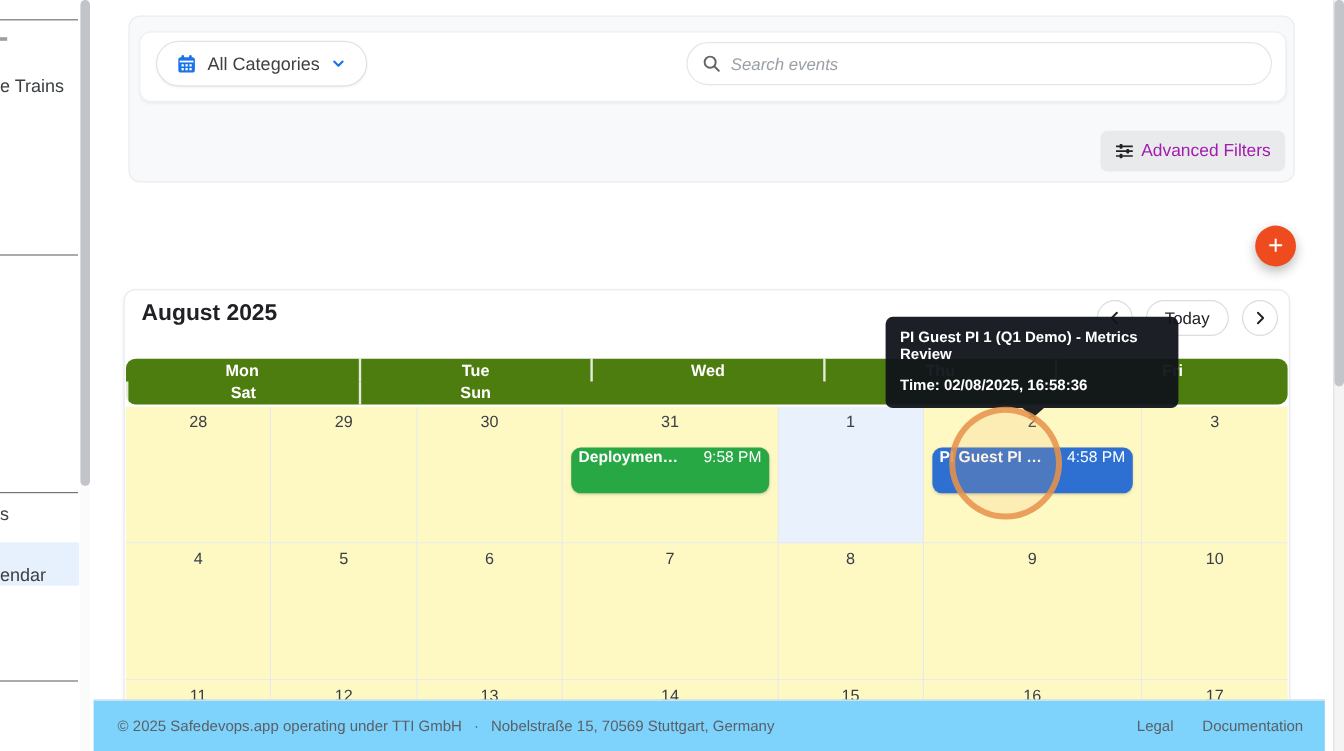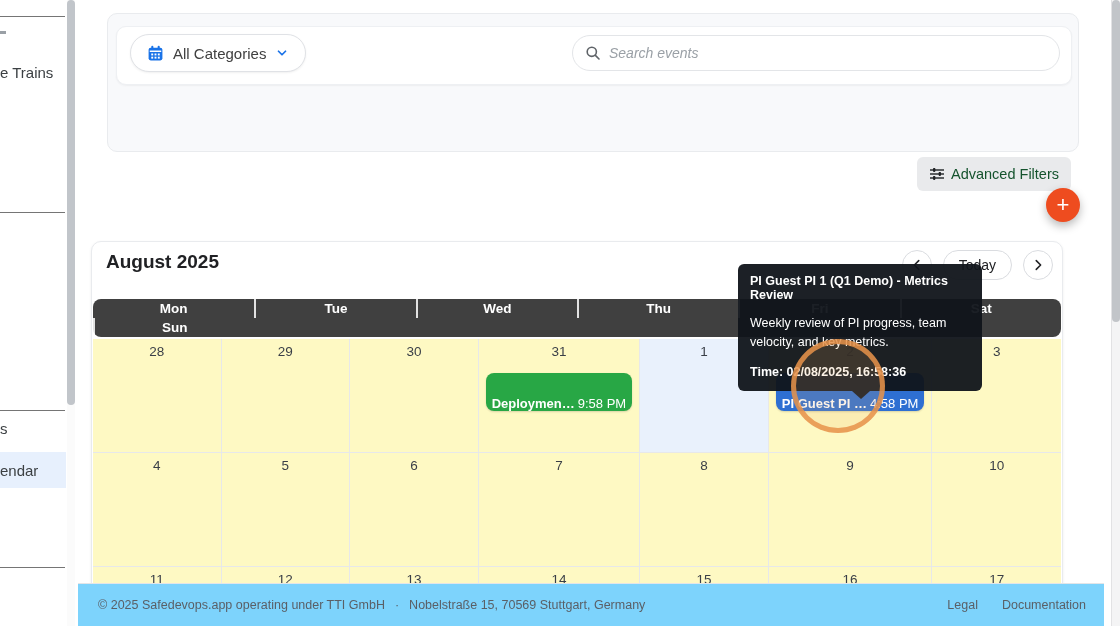--- a/index.html
+++ b/index.html
@@ -5,21 +5,21 @@
   * { margin:0; padding:0; box-sizing:border-box; }
   html,body { width:1120px; height:626px; overflow:hidden; background:#fff;
     font-family:"Liberation Sans", sans-serif; color:#202124; }
   .page { position:relative; width:1120px; height:626px; background:#fff; }
 
   
   .sidebar { position:absolute; left:0; top:0; width:66px; height:626px; background:#fff; z-index:5; }
   .sb-divider { position:absolute; left:0; width:65px; height:0; border-top:1px solid #757575; }
   .sb-frag { position:absolute; left:0; font-size:15px; color:#3c4043; white-space:nowrap; }
   .sb-active { position:absolute; left:0; top:452px; width:66px; height:36px; background:#e7f0fd;
-    display:flex; align-items:center; }
+    display:flex; align-items:flex-end; }
   .sb-active span { font-size:15px; color:#3c4043; }
   .sb-mark { position:absolute; left:0; top:31px; width:6px; height:3px; background:#9aa0a6; }
   .sb-scrollbar { position:absolute; left:67px; top:0; width:8px; height:626px; background:#fbfbfb; z-index:6; }
   .sb-thumb { position:absolute; left:0; top:0; width:8px; height:405px; background:#c1c5ca; border-radius:4px; }
 
   
   .filter-card { position:absolute; left:107px; top:13px; width:972px; height:139px;
     background:#f8f9fb; border:1px solid #e9ebee; border-radius:10px; z-index:10; }
   .filter-inner { position:absolute; left:8px; top:12px; width:956px; height:59px;
     background:#fff; border:1px solid #eef0f3; border-radius:10px; box-shadow:0 1px 2px rgba(60,64,67,.06); }
@@ -27,52 +27,52 @@
     background:#fff; border:1px solid #e0e2e6; border-radius:19px; display:flex; align-items:center; gap:9px;
     font-size:15px; color:#404040; cursor:pointer; box-shadow:0 1px 2px rgba(60,64,67,.08);
     font-family:"Liberation Sans", sans-serif; }
   .search-box { position:absolute; left:455px; top:8px; width:488px; height:36px;
     border:1px solid #e3e5e8; border-radius:18px; background:#fff; display:flex; align-items:center; padding:0 12px; gap:8px; }
   .search-box input { border:none; outline:none; flex:1; font-size:14px; color:#3c4043; background:transparent;
     font-family:"Liberation Sans", sans-serif; }
   .search-box input::placeholder { font-style:italic; color:#9aa0a6; }
   .adv-btn { position:absolute; right:7px; top:95px; height:34px; padding:0 12px;
     background:#e9eaec; border:none; border-radius:6px; display:flex; align-items:center; gap:6px;
-    font-size:14.5px; color:#14532d; cursor:pointer; font-family:"Liberation Sans", sans-serif;margin-top:48px; }
+    font-size:14.5px; color:#a21caf; cursor:pointer; font-family:"Liberation Sans", sans-serif; }
 
   
   .fab { position:absolute; left:1046px; top:188px; width:34px; height:34px; border-radius:50%;
     background:#ee4c1f; color:#fff; font-size:22px; line-height:32px; text-align:center; border:none;
     box-shadow:0 4px 10px rgba(0,0,0,.28); z-index:30; cursor:pointer; font-family:"Liberation Sans", sans-serif; }
 
   
-  .cal-card { position:absolute; left:91px; top:241px; width:972px; height:385px;
+  .cal-card { position:absolute; left:103px; top:241px; width:972px; height:385px;
     background:#fff; border:1px solid #e9ebee; border-radius:10px 10px 0 0;
     box-shadow:0 1px 3px rgba(60,64,67,.08); z-index:10; overflow:hidden; }
   .cal-title { position:absolute; left:14px; top:9px; font-size:19px; font-weight:bold; color:#202124; }
   .cal-nav { position:absolute; right:9px; top:8px; display:flex; gap:11px; align-items:center; }
   .nav-btn { height:30px; background:#fff; border:1px solid #dadce0; border-radius:15px;
     display:flex; align-items:center; justify-content:center; cursor:pointer; color:#202124;
     font-family:"Liberation Sans", sans-serif; }
   .nav-circ { width:30px; }
   .nav-today { padding:0 15px; font-size:14px; }
   .day-header-row { position:absolute; left:1px; top:57px; width:968px; height:38px;
-    background:#404040; border-radius:8px; display:grid; grid-template-columns:repeat(6,1fr); }
+    background:#4d7c0f; border-radius:8px; display:grid; grid-template-columns:repeat(5,1fr); }
   .dayh { display:flex; align-items:center; justify-content:center; color:#fff; font-weight:bold;
     font-size:13.5px; border-left:2px solid rgba(255,255,255,.85); }
   .dayh:first-child { border-left:none; }
   .grid { position:absolute; left:1px; top:97px; width:968px; display:grid;
     grid-template-columns:repeat(7,1fr); grid-auto-rows:114px; }
   .cell { border-right:1px solid #e7e8ea; border-bottom:1px solid #e7e8ea; background:#fef9c3;
     padding-top:5px; cursor:pointer; }
   .cell:nth-child(7n) { border-right:none; }
   .cell.hl { background:#e9f1fc; }
   .dnum { text-align:center; font-size:13.5px; font-weight:500; color:#3a3f47; height:16px; }
-  .event { margin:13px 7px 0 7px; height:38px; border-radius:8px; display:flex; align-items:flex-end;
-    justify-content:center; gap:3px; color:#fff; font-size:13px; padding:0 6px; overflow:hidden;
+  .event { margin:13px 7px 0 7px; height:38px; border-radius:8px; display:flex; align-items:flex-start;
+    justify-content:center; gap:21px; color:#fff; font-size:13px; padding:0 6px; overflow:hidden;
     white-space:nowrap; cursor:pointer; box-shadow:0 1px 2px rgba(0,0,0,.15); }
   .event.green { background:#28a745; }
   .event.blue  { background:#2e6fd2; }
   .evt { font-weight:bold; }
   .evtime { font-weight:normal; }
 
   
   .tooltip { position:absolute; left:738px; top:264px; width:244px; background:rgba(16,20,26,.95);
     border-radius:6px; padding:10px 12px 12px 12px; color:#fff; z-index:40; font-size:12.5px; }
   .tt-title { font-weight:bold; margin-bottom:12px; }
@@ -276,21 +276,20 @@
           <div class="dnum">16</div>
         </div>
         <div class="cell">
           <div class="dnum">17</div>
         </div>
       </div>
   </section>
 
   <div class="tooltip">
     <div class="tt-title">PI Guest PI 1 (Q1 Demo) - Metrics Review</div>
-    <div class="tt-body">Weekly review of PI progress, team velocity, and key metrics.</div>
     <div class="tt-time">Time: 02/08/2025, 16:58:36</div>
   </div>
 
   <div class="click-circle"></div>
 
   <footer class="footer">
     <div class="foot-left">
       <span>© 2025 Safedevops.app operating under TTI GmbH</span>
       <span>·</span>
       <span>Nobelstraße 15, 70569 Stuttgart, Germany</span>

